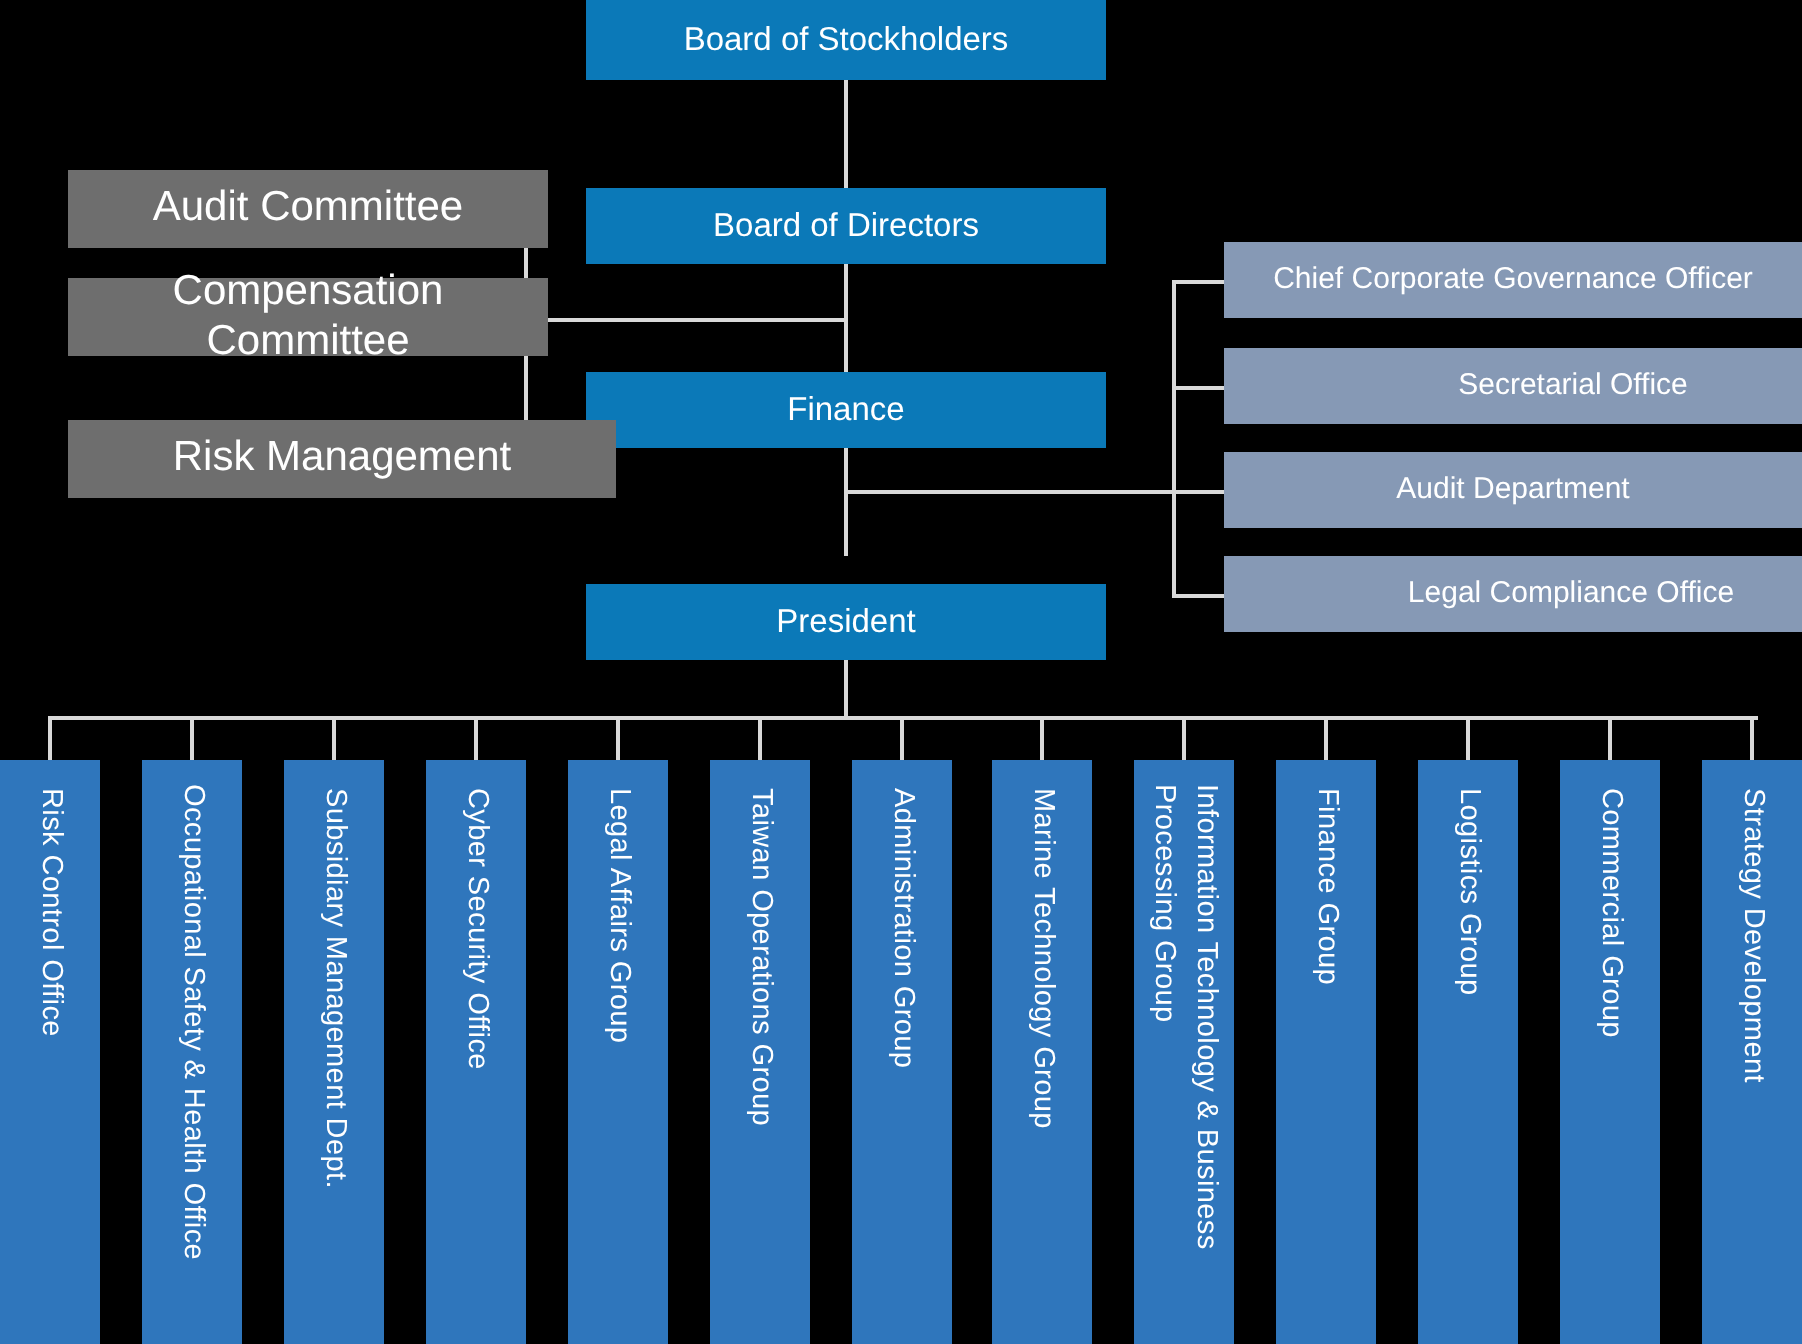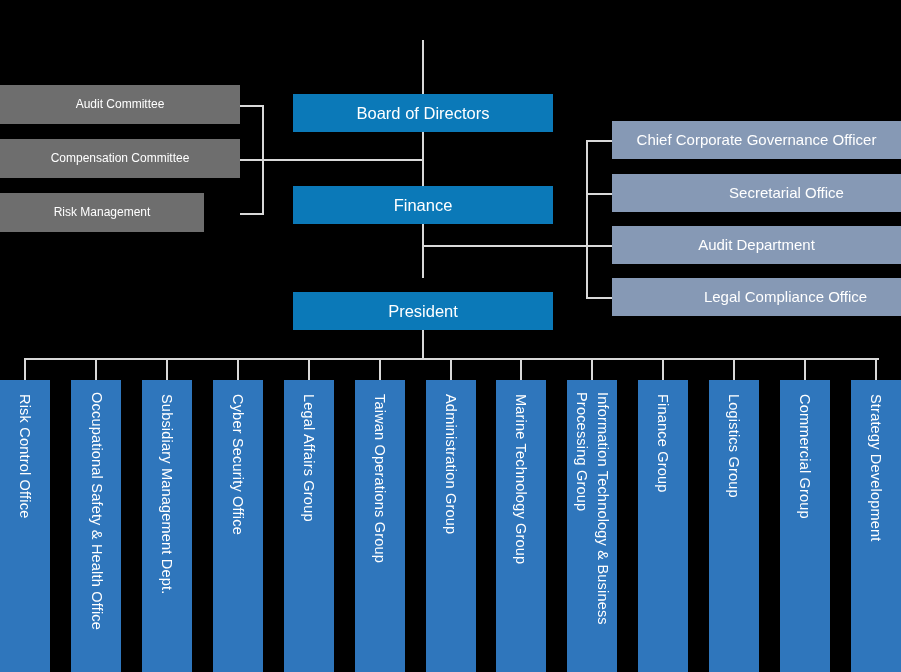--- a/index.html
+++ b/index.html
@@ -38,21 +38,22 @@
     line-height: 1.15;
   }
 
   .node-primary {
     background: #0b79b8;
     font-size: 16.5px;
   }
 
   .node-committee {
     background: #6e6e6e;
-    font-size: 12px;
+    font-size: 21px;
+    margin-left: 34px;
   }
 
   .node-governance {
     background: #8699b5;
     font-size: 15px;
   }
 
   
   .node-unit {
     background: #2f76bc;
@@ -121,20 +122,23 @@
       <div class="line line-v" style="left: 520px; top: 358px; height: 22px;"></div>
       <div class="line line-v" style="left: 591px; top: 358px; height: 22px;"></div>
       <div class="line line-v" style="left: 662px; top: 358px; height: 22px;"></div>
       <div class="line line-v" style="left: 733px; top: 358px; height: 22px;"></div>
       <div class="line line-v" style="left: 804px; top: 358px; height: 22px;"></div>
       <div class="line line-v" style="left: 875px; top: 358px; height: 22px;"></div>
       <div class="line line-v" style="left: 24px; top: 358px; height: 22px;"></div>
       <div class="line line-v" style="left: 875px; top: 358px; height: 22px;"></div>
     </div>
 
+  <div class="node node-primary" style="left:293px; top:0px; width:260px; height:40px;">
+    <span>Board of Stockholders</span>
+  </div>
 
   <div class="node node-primary" style="left:293px; top:94px; width:260px; height:38px;">
     <span>Board of Directors</span>
   </div>
 
   <div class="node node-primary" style="left:293px; top:186px; width:260px; height:38px;">
     <span>Finance</span>
   </div>
 
   <div class="node node-primary" style="left:293px; top:292px; width:260px; height:38px;">
@@ -142,21 +146,21 @@
   </div>
 
   <div class="node node-committee" style="left:0px; top:85px; width:240px; height:39px;">
     <span>Audit Committee</span>
   </div>
 
   <div class="node node-committee" style="left:0px; top:139px; width:240px; height:39px;">
     <span>Compensation Committee</span>
   </div>
 
-  <div class="node node-committee" style="left:0px; top:193px; width:204px; height:39px;">
+  <div class="node node-committee" style="left:0px; top:210px; width:274px; height:39px;">
     <span>Risk Management</span>
   </div>
 
   <div class="node node-governance" style="left:612px; top:121px; width:289px; height:38px;">
     <span>Chief Corporate Governance Officer</span>
   </div>
 
   <div class="node node-governance" style="left:612px; top:174px; width:349px; height:38px;">
     <span>Secretarial Office</span>
   </div>

